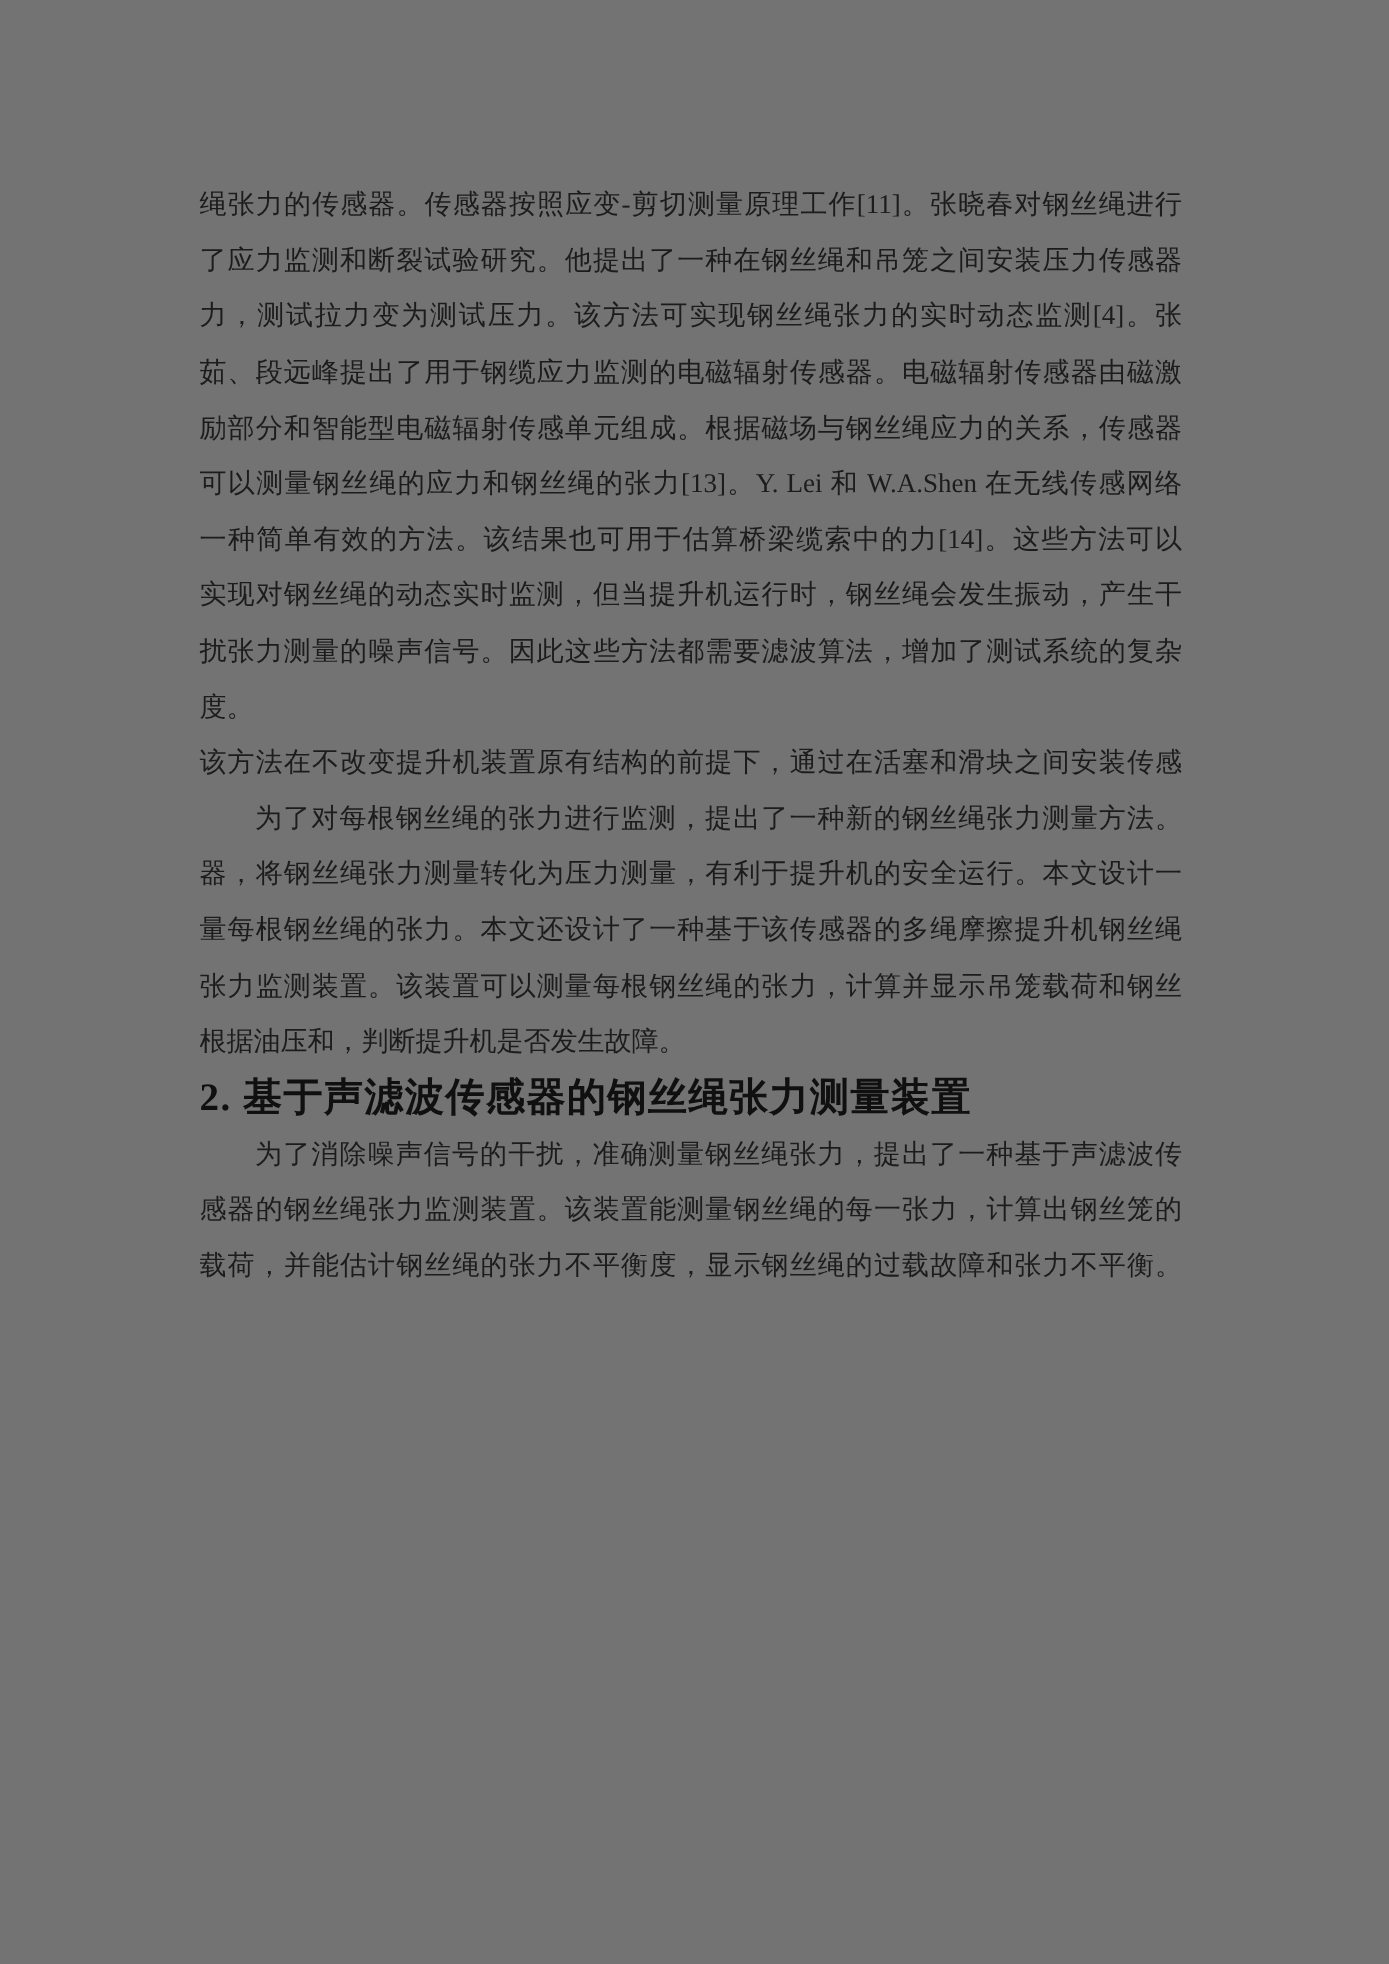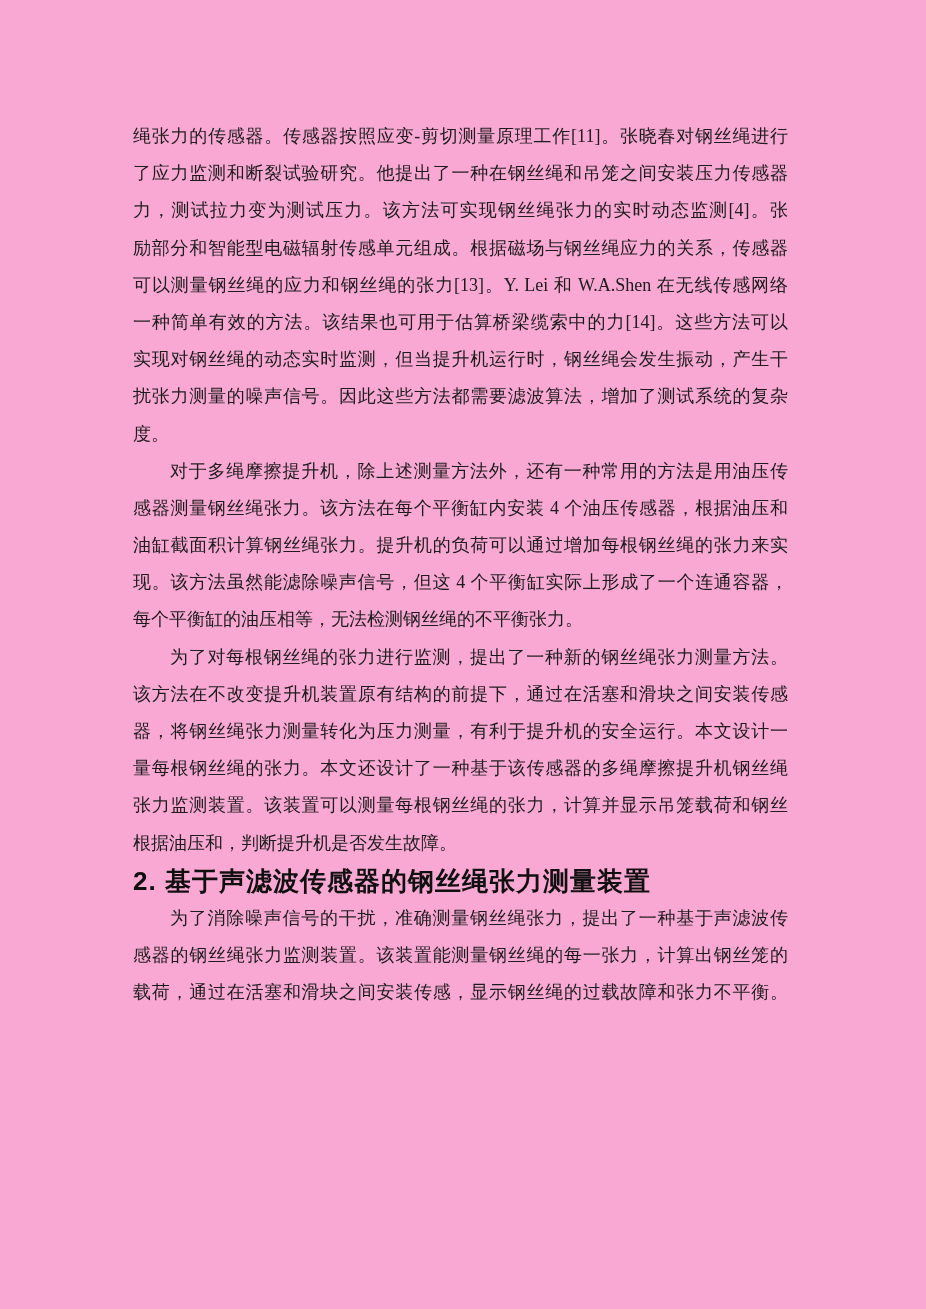--- a/index.html
+++ b/index.html
@@ -4,21 +4,21 @@
 <style>
   html, body {
     margin: 0;
     padding: 0;
     background: #ffffff;
   }
   .page {
     position: relative;
     width: 926px;
     height: 1309px;
-    background: #f9a8d4;
+    background: #737373;
     overflow: hidden;
   }
   .text-column {
     position: absolute;
     left: 133px;
     top: 118px;
     width: 655px;
     font-family: "Liberation Serif", "DejaVu Serif", serif;
     font-size: 18px;
     color: #1c1c1c;
@@ -29,21 +29,21 @@
     height: 37.2px;
     overflow: hidden;
     text-align: justify;
     text-align-last: justify;
     white-space: normal;
   }
   .line.last { text-align-last: left; }
   .line.indent { text-indent: 37px; }
   .h2 {
     margin: 0;
-    font-family: Liberation Sans, sans-serif;
+    font-family: Liberation Serif, serif;
     font-weight: bold;
     font-size: 26px;
     line-height: 38px;
     color: #101010;
     letter-spacing: 1px;
   }
   .h3 {
     margin: 0 0 6px 0;
     font-family: "Liberation Sans", "DejaVu Sans", sans-serif;
     font-weight: bold;
@@ -55,42 +55,36 @@
 </style>
 </head>
 <body>
 
 <div class="page">
   <div class="text-column" id="doc">
       <div class="para">
         <div class="line">绳张力的传感器。传感器按照应变-剪切测量原理工作[11]。张晓春对钢丝绳进行</div>
         <div class="line">了应力监测和断裂试验研究。他提出了一种在钢丝绳和吊笼之间安装压力传感器</div>
         <div class="line">力，测试拉力变为测试压力。该方法可实现钢丝绳张力的实时动态监测[4]。张</div>
+        <div class="line">茹、段远峰提出了用于钢缆应力监测的电磁辐射传感器。电磁辐射传感器由磁激</div>
         <div class="line">励部分和智能型电磁辐射传感单元组成。根据磁场与钢丝绳应力的关系，传感器</div>
         <div class="line">可以测量钢丝绳的应力和钢丝绳的张力[13]。Y. Lei 和 W.A.Shen 在无线传感网络</div>
         <div class="line">一种简单有效的方法。该结果也可用于估算桥梁缆索中的力[14]。这些方法可以</div>
         <div class="line">实现对钢丝绳的动态实时监测，但当提升机运行时，钢丝绳会发生振动，产生干</div>
         <div class="line">扰张力测量的噪声信号。因此这些方法都需要滤波算法，增加了测试系统的复杂</div>
         <div class="line last">度。</div>
       </div>
       <div class="para">
-        <div class="line indent">对于多绳摩擦提升机，除上述测量方法外，还有一种常用的方法是用油压传</div>
-        <div class="line">感器测量钢丝绳张力。该方法在每个平衡缸内安装 4 个油压传感器，根据油压和</div>
-        <div class="line">油缸截面积计算钢丝绳张力。提升机的负荷可以通过增加每根钢丝绳的张力来实</div>
-        <div class="line">现。该方法虽然能滤除噪声信号，但这 4 个平衡缸实际上形成了一个连通容器，</div>
-        <div class="line last">每个平衡缸的油压相等，无法检测钢丝绳的不平衡张力。</div>
-      </div>
-      <div class="para">
+        <div class="line">该方法在不改变提升机装置原有结构的前提下，通过在活塞和滑块之间安装传感</div>
         <div class="line indent">为了对每根钢丝绳的张力进行监测，提出了一种新的钢丝绳张力测量方法。</div>
-        <div class="line">该方法在不改变提升机装置原有结构的前提下，通过在活塞和滑块之间安装传感</div>
         <div class="line">器，将钢丝绳张力测量转化为压力测量，有利于提升机的安全运行。本文设计一</div>
         <div class="line">量每根钢丝绳的张力。本文还设计了一种基于该传感器的多绳摩擦提升机钢丝绳</div>
         <div class="line">张力监测装置。该装置可以测量每根钢丝绳的张力，计算并显示吊笼载荷和钢丝</div>
         <div class="line last">根据油压和，判断提升机是否发生故障。</div>
       </div>
       <div class="h2">2. 基于声滤波传感器的钢丝绳张力测量装置</div>
       <div class="para">
         <div class="line indent">为了消除噪声信号的干扰，准确测量钢丝绳张力，提出了一种基于声滤波传</div>
         <div class="line">感器的钢丝绳张力监测装置。该装置能测量钢丝绳的每一张力，计算出钢丝笼的</div>
-        <div class="line">载荷，通过在活塞和滑块之间安装传感，显示钢丝绳的过载故障和张力不平衡。</div>
+        <div class="line">载荷，并能估计钢丝绳的张力不平衡度，显示钢丝绳的过载故障和张力不平衡。</div>
       </div>
     </div>
 </div>
 
 </body></html>

